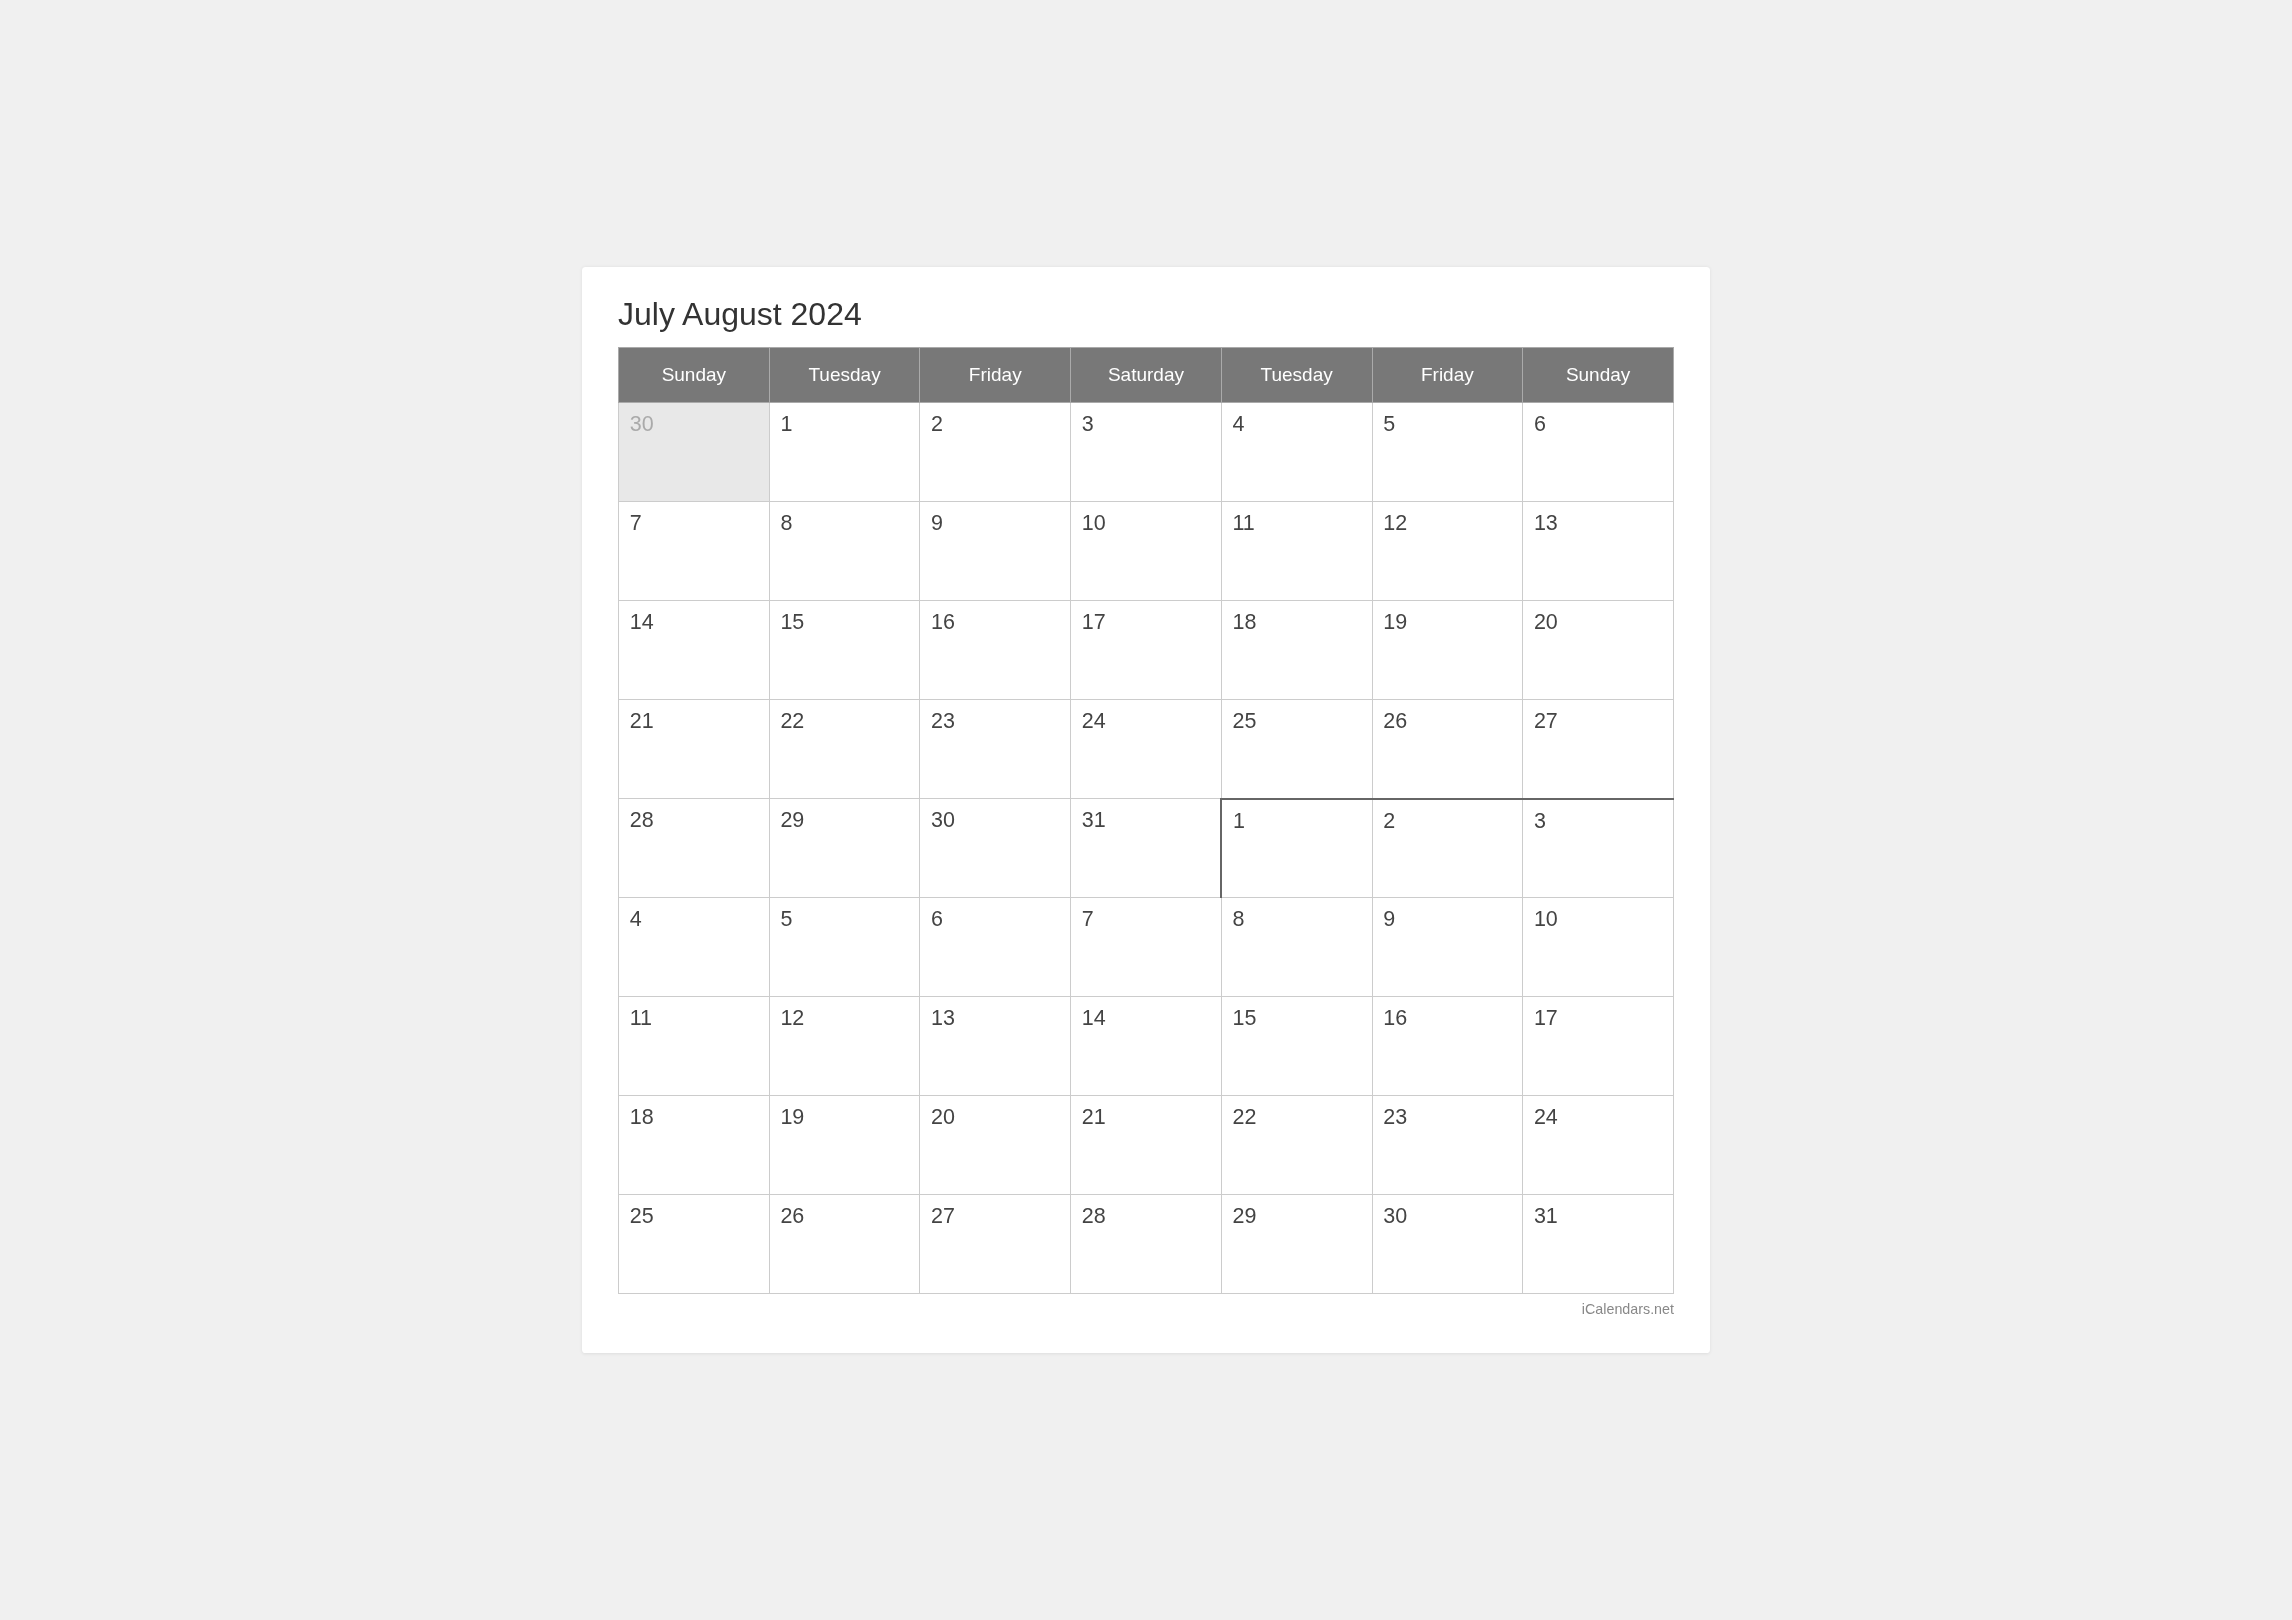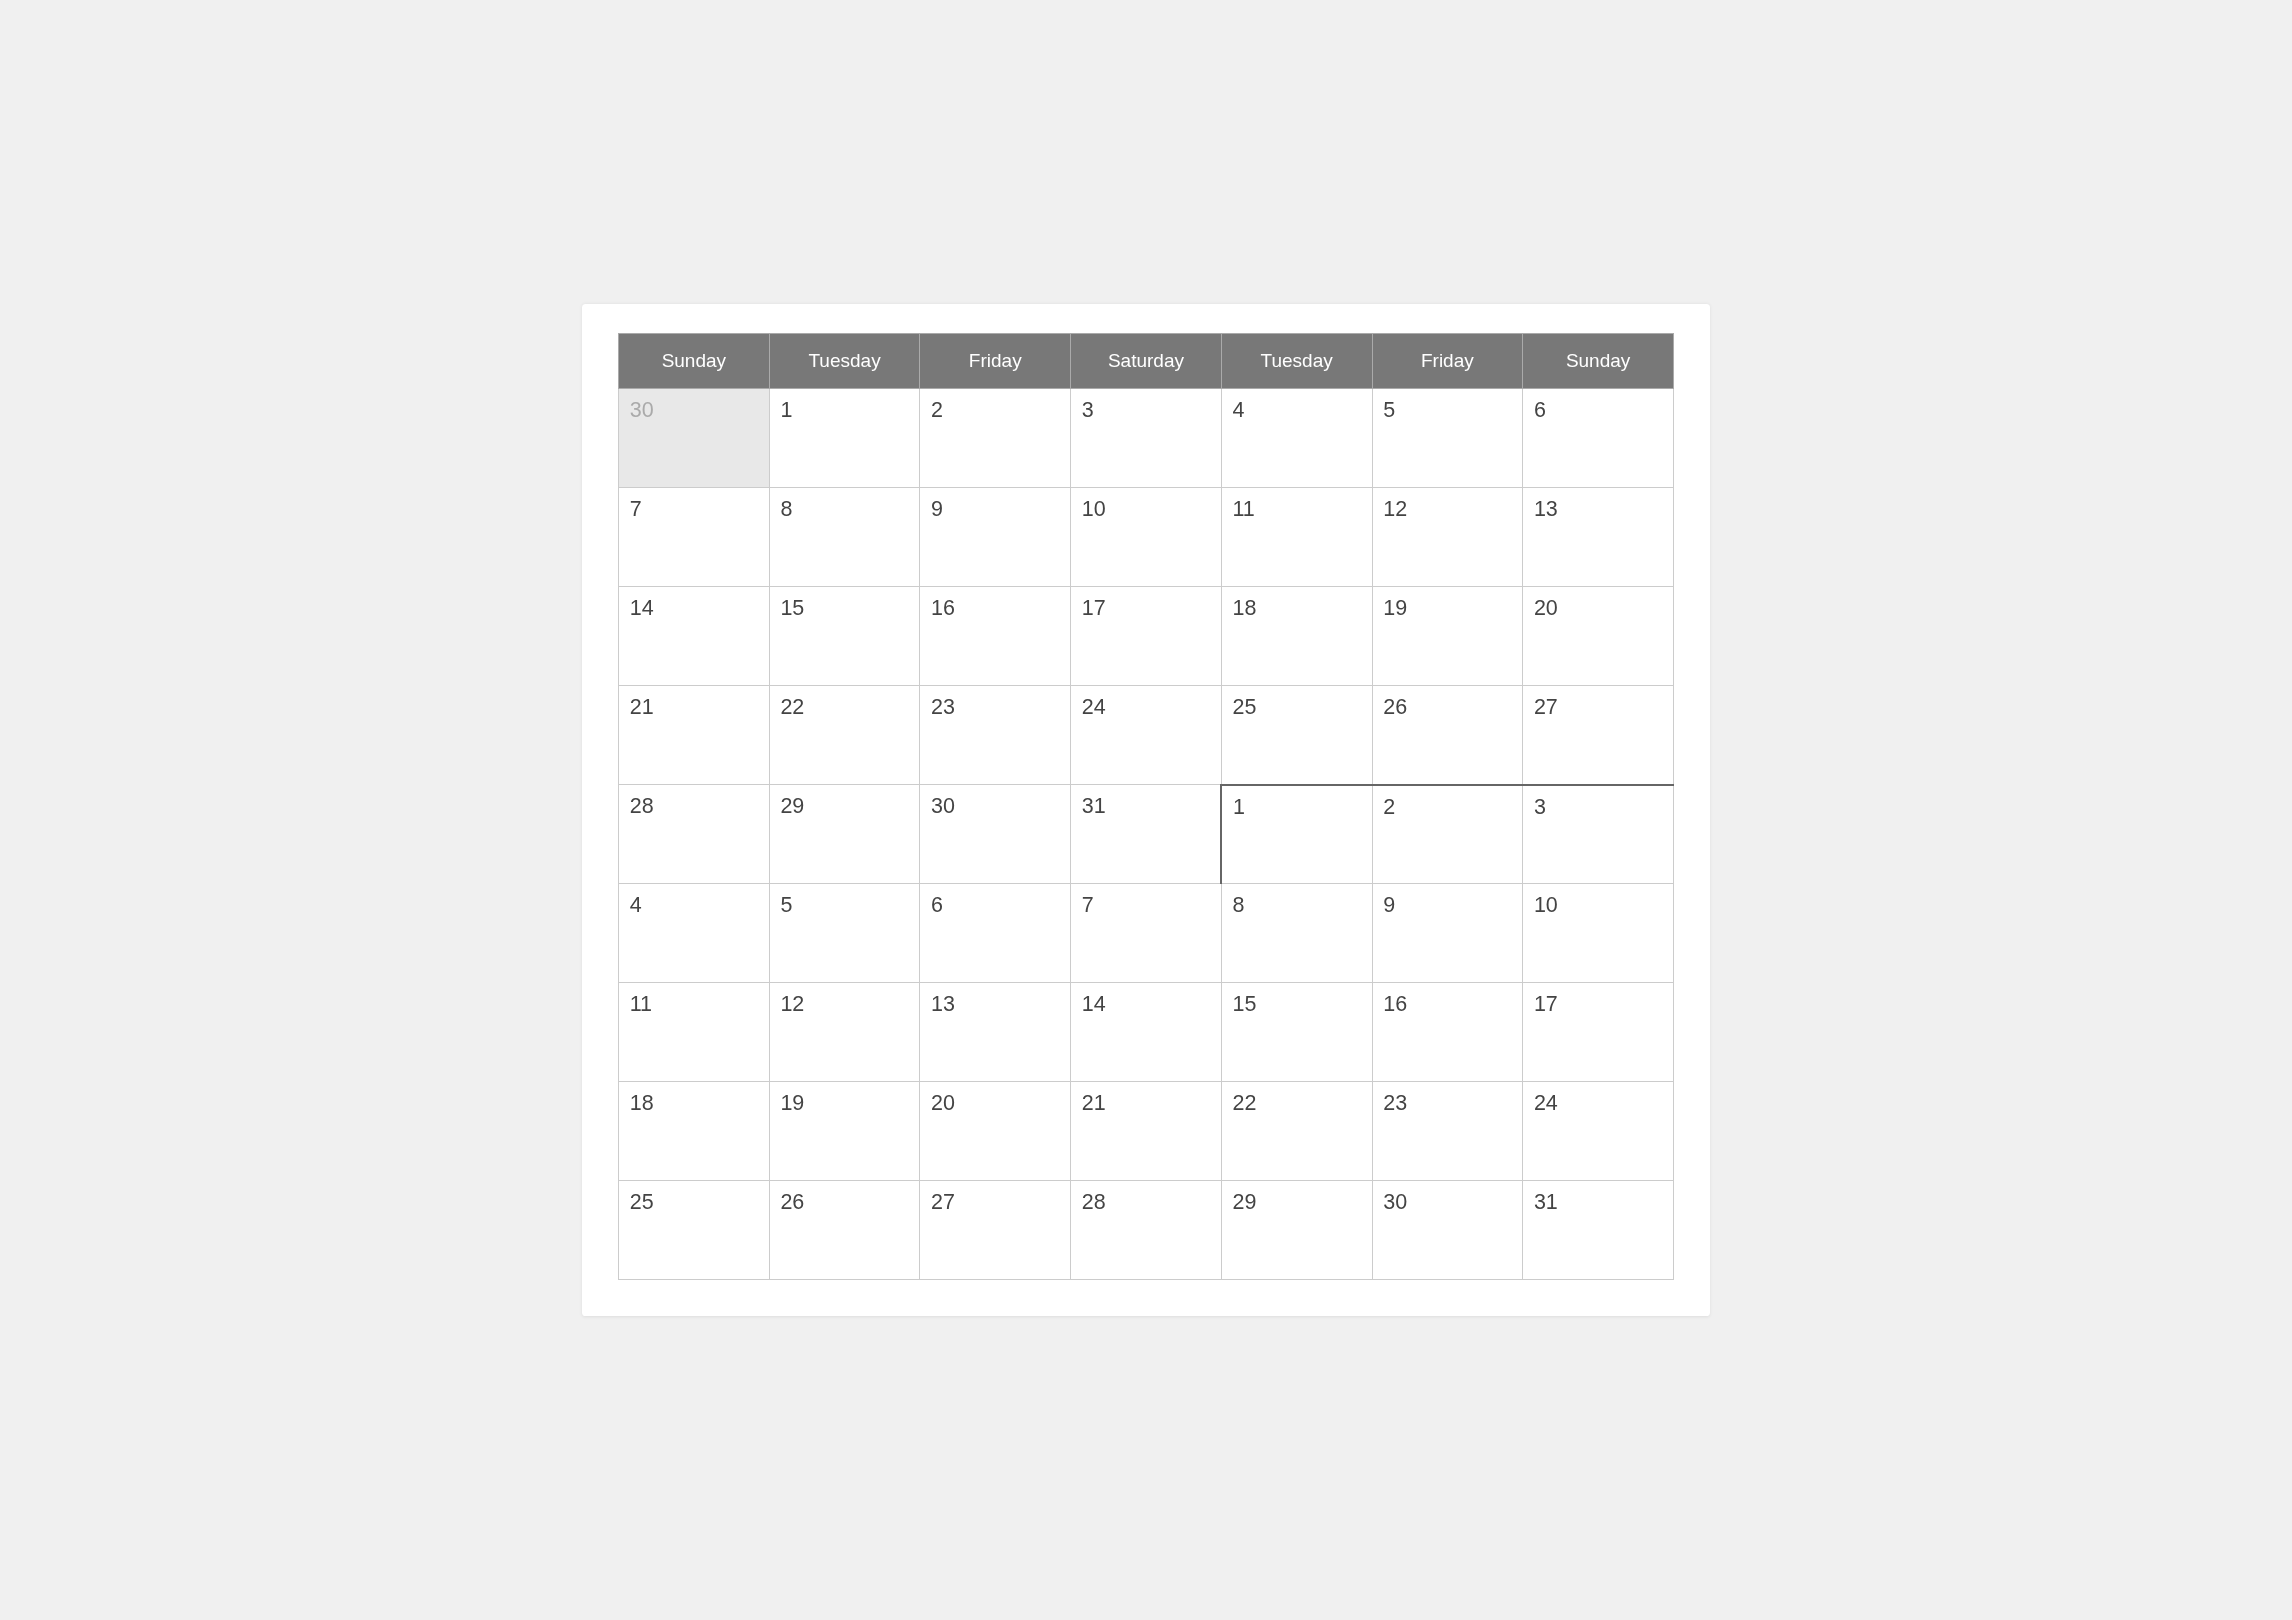--- a/index.html
+++ b/index.html
@@ -79,20 +79,21 @@
       text-align: right;
       font-size: 14.3px;
       color: #888888;
       margin-top: 7.2px;
     }
   </style>
 </head>
 <body>
 
 <div class="calendar-container">
+  <h1 class="calendar-title">July August 2024</h1>
   <table class="calendar-table">
     <thead>
       <tr>
           <th>Sunday</th>
           <th>Tuesday</th>
           <th>Friday</th>
           <th>Saturday</th>
           <th>Tuesday</th>
           <th>Friday</th>
           <th>Sunday</th>
@@ -175,14 +176,15 @@
           <td class="next-month">25</td>
           <td class="next-month">26</td>
           <td class="next-month">27</td>
           <td class="next-month">28</td>
           <td class="next-month">29</td>
           <td class="next-month">30</td>
           <td class="next-month">31</td>
         </tr>
       </tbody>
   </table>
+  <div class="watermark">iCalendars.net</div>
 </div>
 
 
 </body></html>

